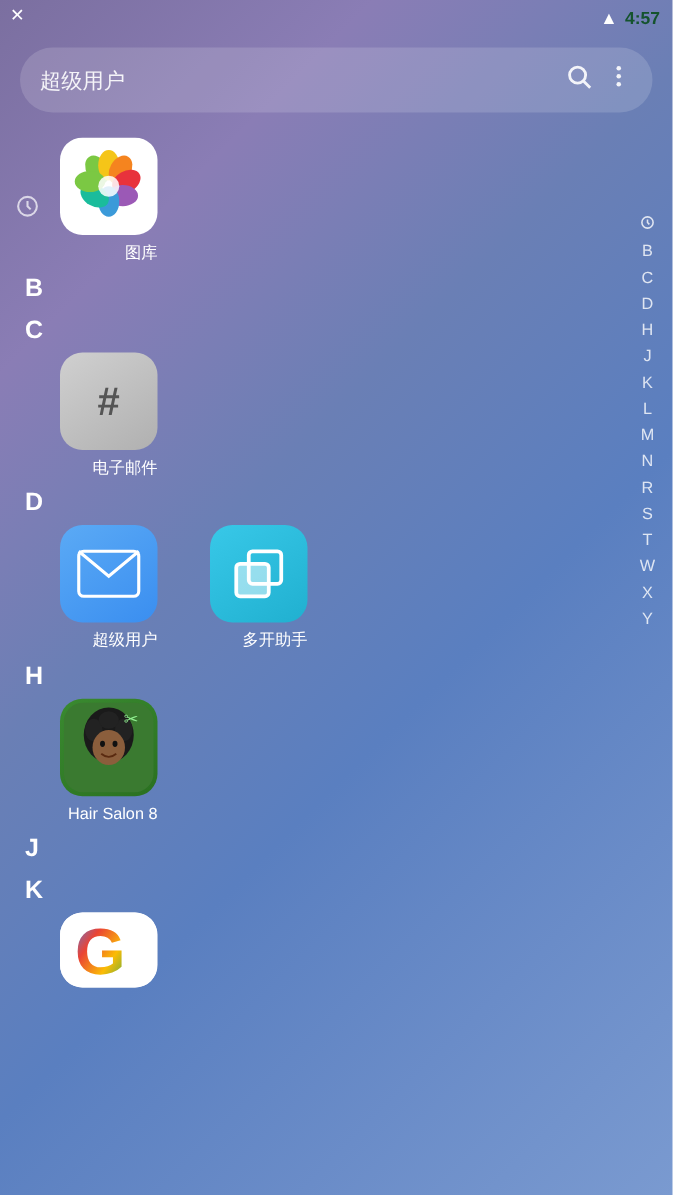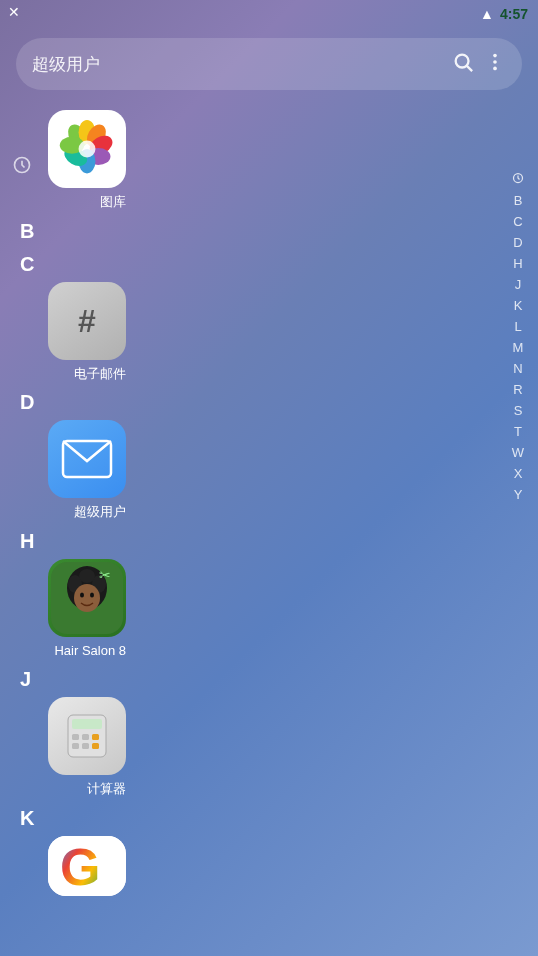--- a/index.html
+++ b/index.html
@@ -334,20 +334,30 @@
     <div class="apps-row">
       <div class="app-item">
         <div class="app-icon icon-email">
           <svg width="52" height="40" viewBox="0 0 52 40">
             <rect x="2" y="2" width="48" height="36" rx="4" fill="none" stroke="white" stroke-width="2.5"></rect>
             <polyline points="2,2 26,22 50,2" fill="none" stroke="white" stroke-width="2.5"></polyline>
           </svg>
         </div>
         <span class="app-name">超级用户</span>
       </div>
+      <div class="app-item">
+        <div class="app-icon icon-multiopen">
+          <svg width="52" height="52" viewBox="0 0 52 52">
+
+            <rect x="18" y="8" width="26" height="26" rx="3" fill="none" stroke="white" stroke-width="3"></rect>
+            <rect x="8" y="18" width="26" height="26" rx="3" fill="rgba(255,255,255,0.5)" stroke="white" stroke-width="3"></rect>
+          </svg>
+        </div>
+        <span class="app-name">多开助手</span>
+      </div>
     </div>
   </div>
 
   <div class="section">
     <div class="section-label">H</div>
     <div class="apps-row">
       <div class="app-item">
         <div class="app-icon icon-hairsalon">
 
           <svg width="72" height="72" viewBox="0 0 72 72">
@@ -370,40 +380,20 @@
             <text x="48" y="18" font-size="14" fill="#90EE90">✂</text>
           </svg>
         </div>
         <span class="app-name">Hair Salon 8</span>
       </div>
     </div>
   </div>
 
   <div class="section">
     <div class="section-label">J</div>
-    <div class="apps-row">
-      <div class="app-item">
-        <div class="app-icon icon-calculator">
-          <svg width="54" height="54" viewBox="0 0 54 54">
-
-            <rect x="8" y="6" width="38" height="42" rx="5" fill="#e0e0e0" stroke="#aaa" stroke-width="1"></rect>
-
-            <rect x="12" y="10" width="30" height="10" rx="2" fill="#c8e8c8"></rect>
-
-            <rect x="12" y="25" width="7" height="6" rx="1.5" fill="#bbb"></rect>
-            <rect x="22" y="25" width="7" height="6" rx="1.5" fill="#bbb"></rect>
-            <rect x="32" y="25" width="7" height="6" rx="1.5" fill="#e8a020"></rect>
-            <rect x="12" y="34" width="7" height="6" rx="1.5" fill="#bbb"></rect>
-            <rect x="22" y="34" width="7" height="6" rx="1.5" fill="#bbb"></rect>
-            <rect x="32" y="34" width="7" height="6" rx="1.5" fill="#e8a020"></rect>
-          </svg>
-        </div>
-        <span class="app-name">计算器</span>
-      </div>
-    </div>
   </div>
 
   <div class="section">
     <div class="section-label">K</div>
     <div class="apps-row">
       <div class="app-item">
         <div class="app-icon icon-g" style="height:60px; width:78px; overflow:hidden; border-radius:18px;">
           <svg width="78" height="78" viewBox="0 0 78 78">
             <rect width="78" height="78" rx="18" fill="white"></rect>
 

